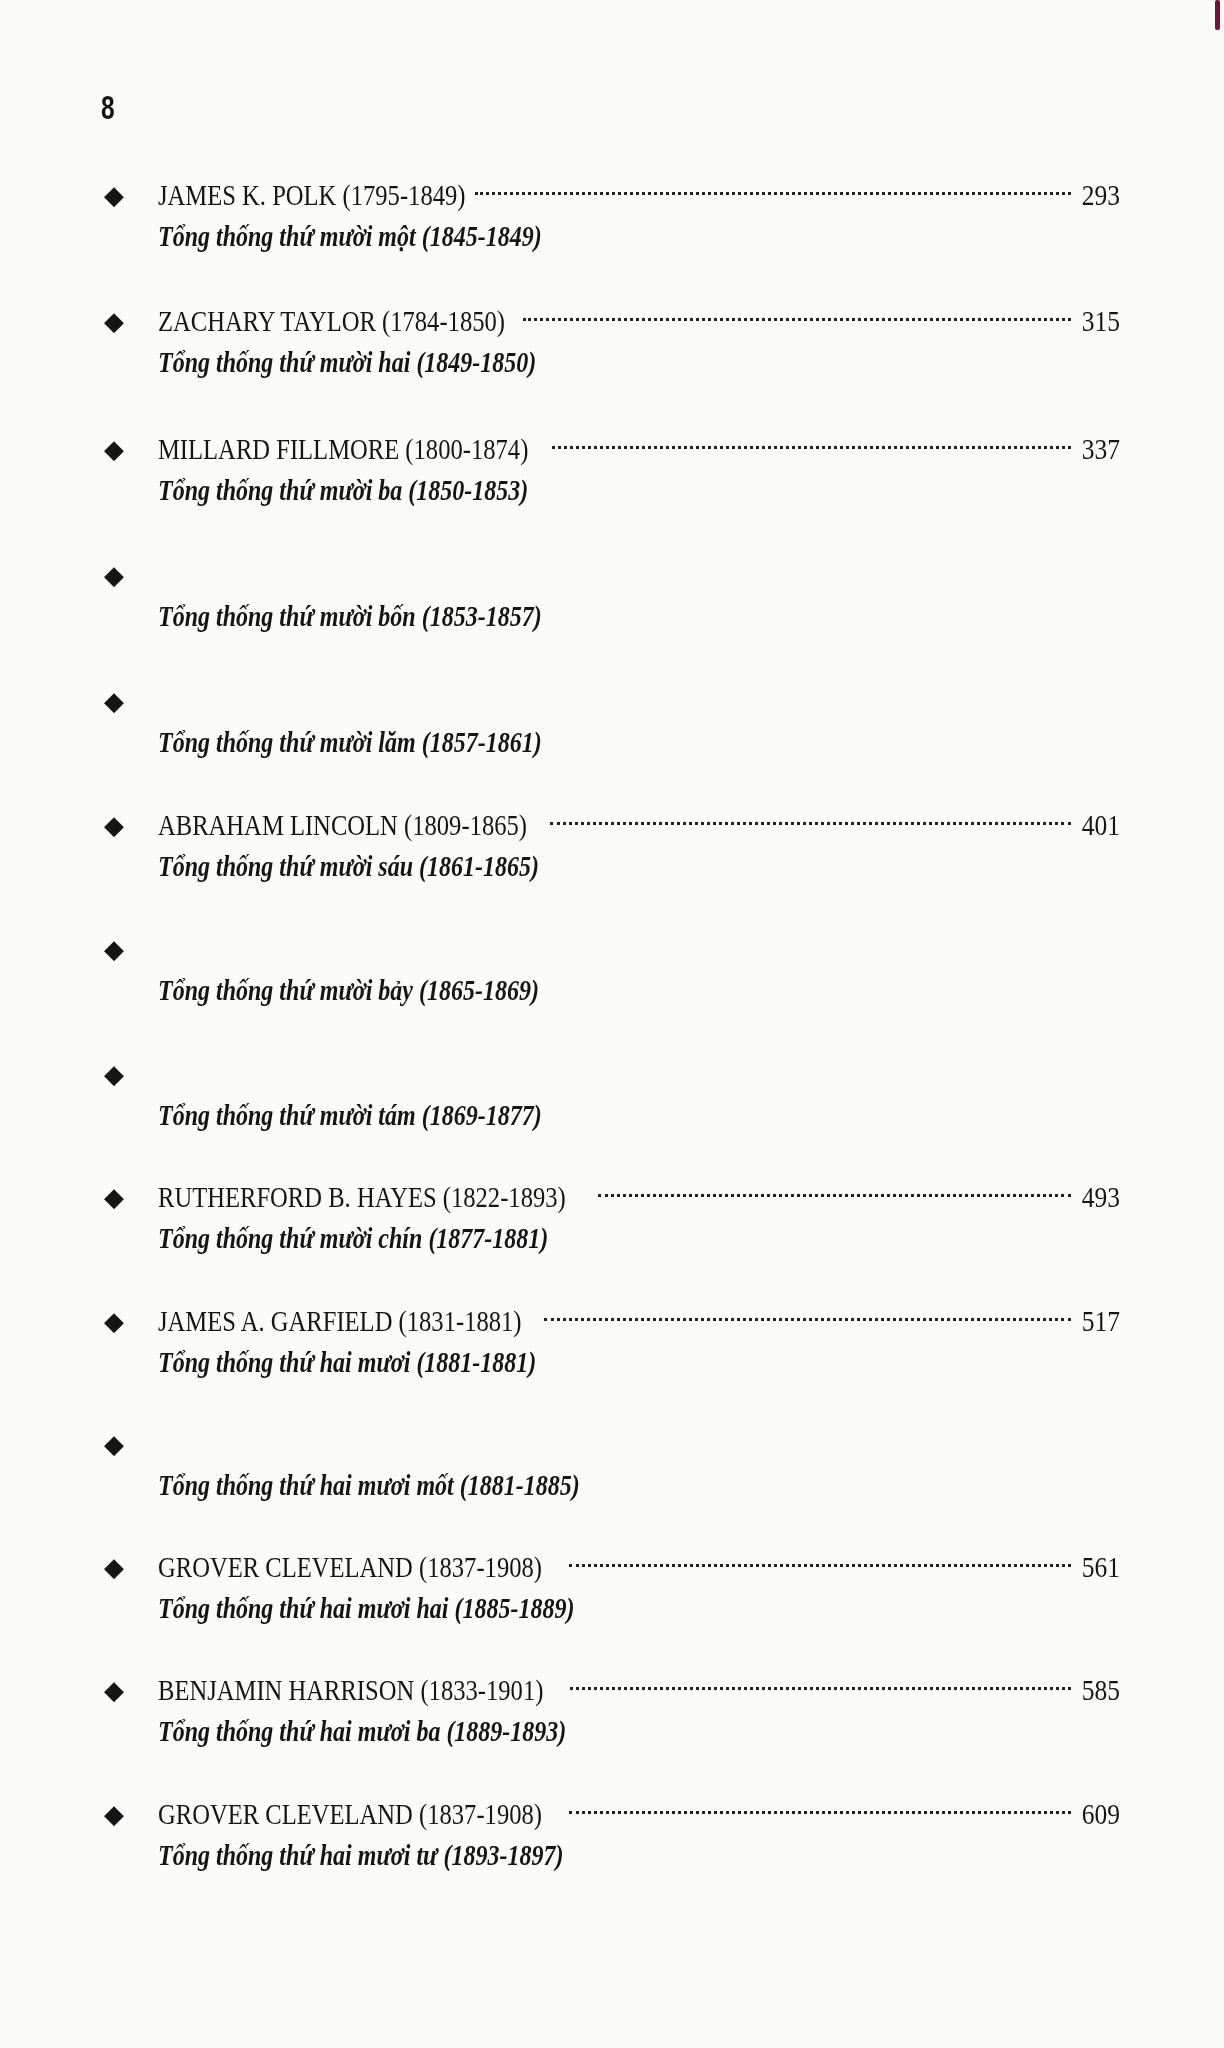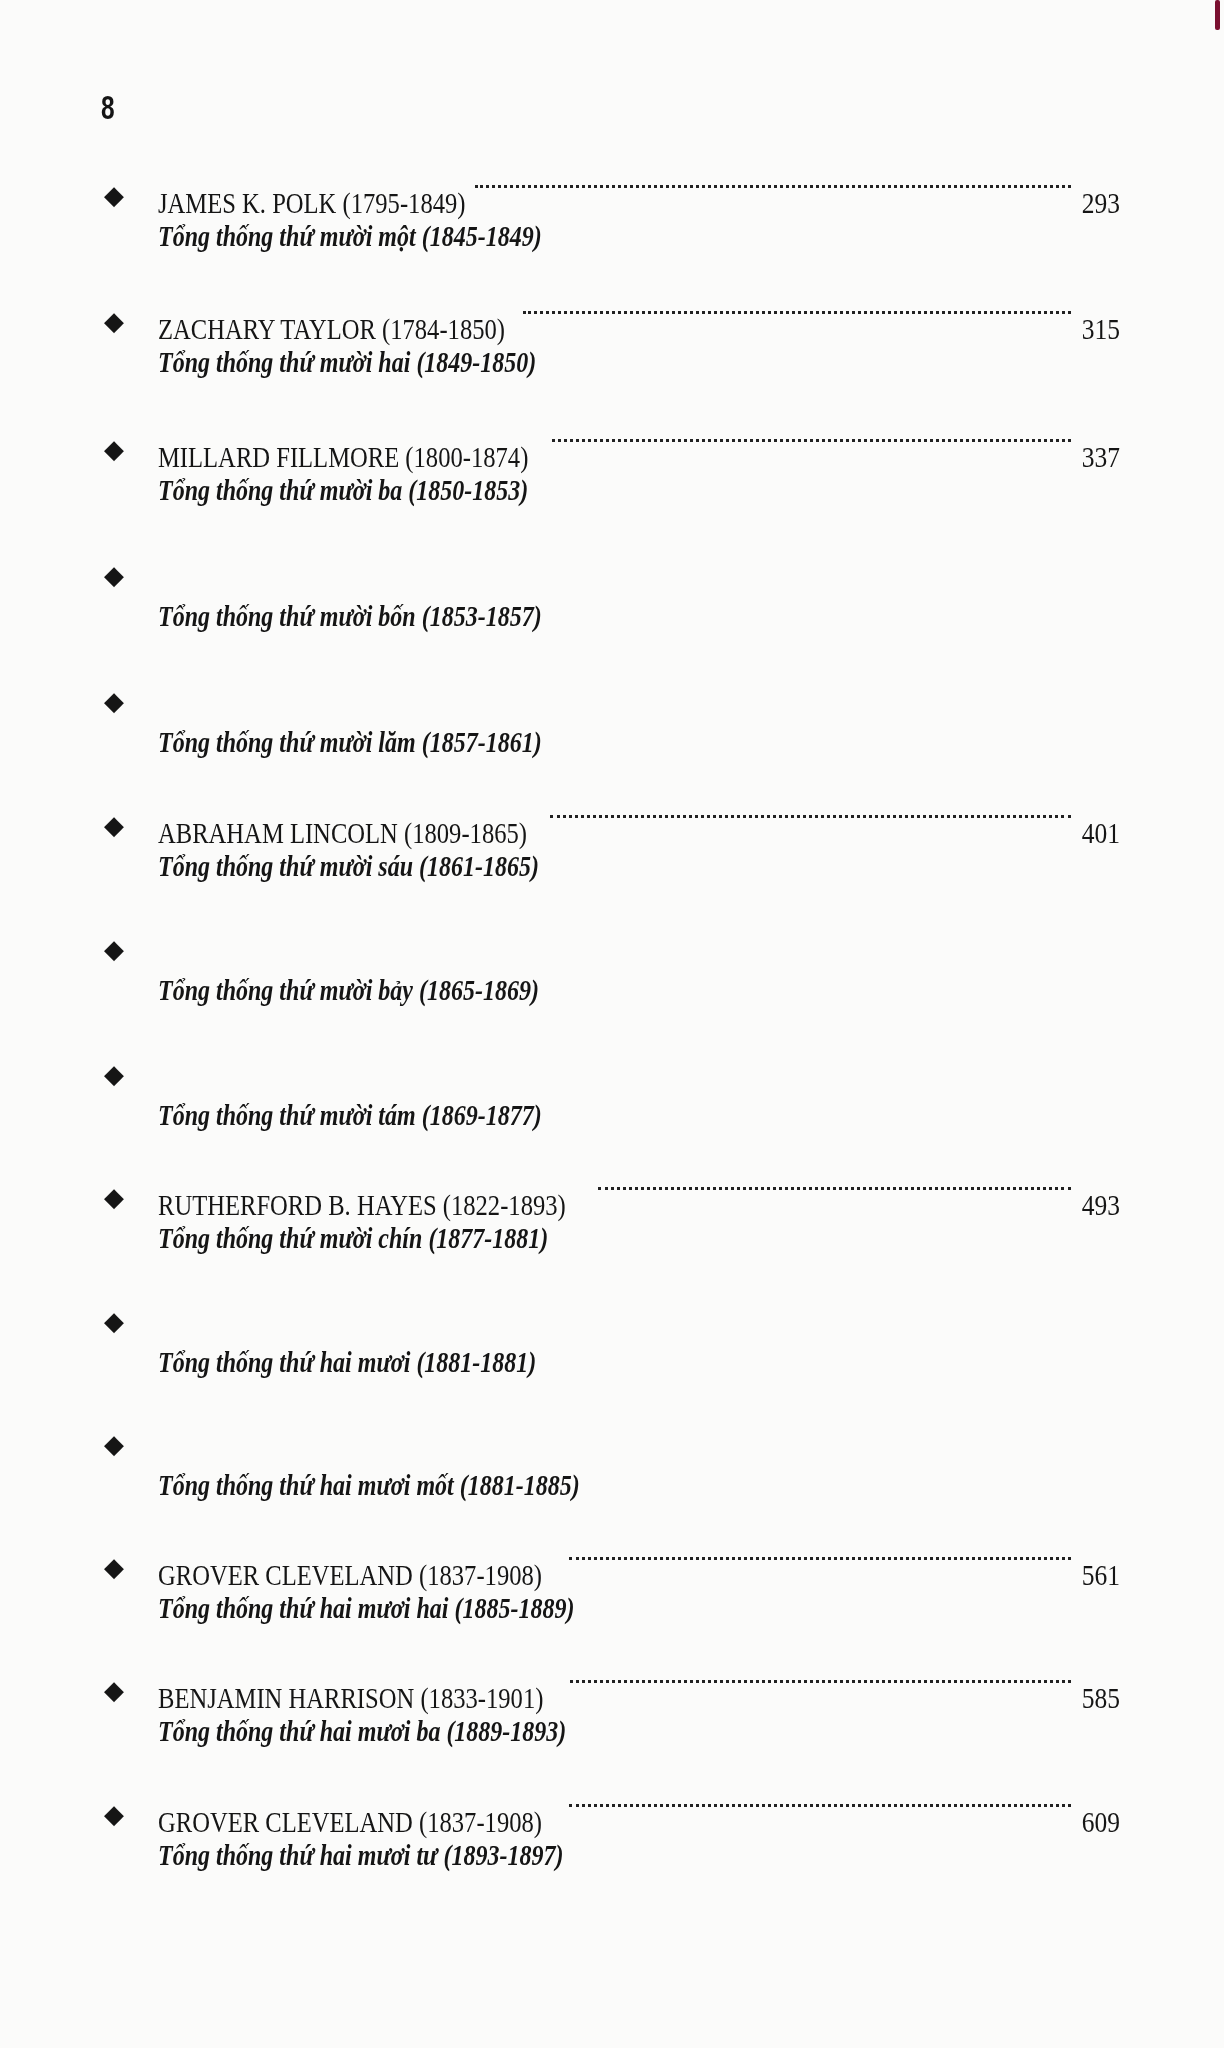--- a/index.html
+++ b/index.html
@@ -21,24 +21,23 @@
     background: #7a1030; border-radius: 2px;
   }
   .toc { position: absolute; left: 0; top: 0; width: 1224px; }
   .entry { position: absolute; left: 104px; width: 1016px; height: 110px; }
   .bullet {
     position: absolute; left: 0; top: 5px;
     font-size: 26px; line-height: 26px;
   }
   .title-line {
     position: absolute; left: 54px; top: 0; right: 0;
-    display: flex; align-items: flex-start;
+    display: flex; align-items: center;
     font-size: 30px; line-height: 34px;
     white-space: nowrap;
-    margin-top: 8px;
   }
   .name {
     display: inline-block;
     transform: scaleX(0.82); transform-origin: left center;
     margin-right: -6%;
   }
   .leader {
     flex: 1 1 auto; margin: 0 4px 0 0;
     border-bottom: 3px dotted #222;
     height: 1px; position: relative; top: -2px;
@@ -128,20 +127,25 @@
     <div class="title-line">
       <span class="name">RUTHERFORD B. HAYES (1822-1893)</span>
       <span class="leader"></span>
       <span class="page">493</span>
     </div>
     <div class="subtitle">Tổng thống thứ mười chín (1877-1881)</div>
   </div>
 
   <div class="entry" style="top:1304px">
     <span class="bullet">◆</span>
+    <div class="title-line">
+      <span class="name">JAMES A. GARFIELD (1831-1881)</span>
+      <span class="leader"></span>
+      <span class="page">517</span>
+    </div>
     <div class="subtitle">Tổng thống thứ hai mươi (1881-1881)</div>
   </div>
 
   <div class="entry" style="top:1427px">
     <span class="bullet">◆</span>
     <div class="subtitle">Tổng thống thứ hai mươi mốt (1881-1885)</div>
   </div>
 
   <div class="entry" style="top:1550px">
     <span class="bullet">◆</span>

